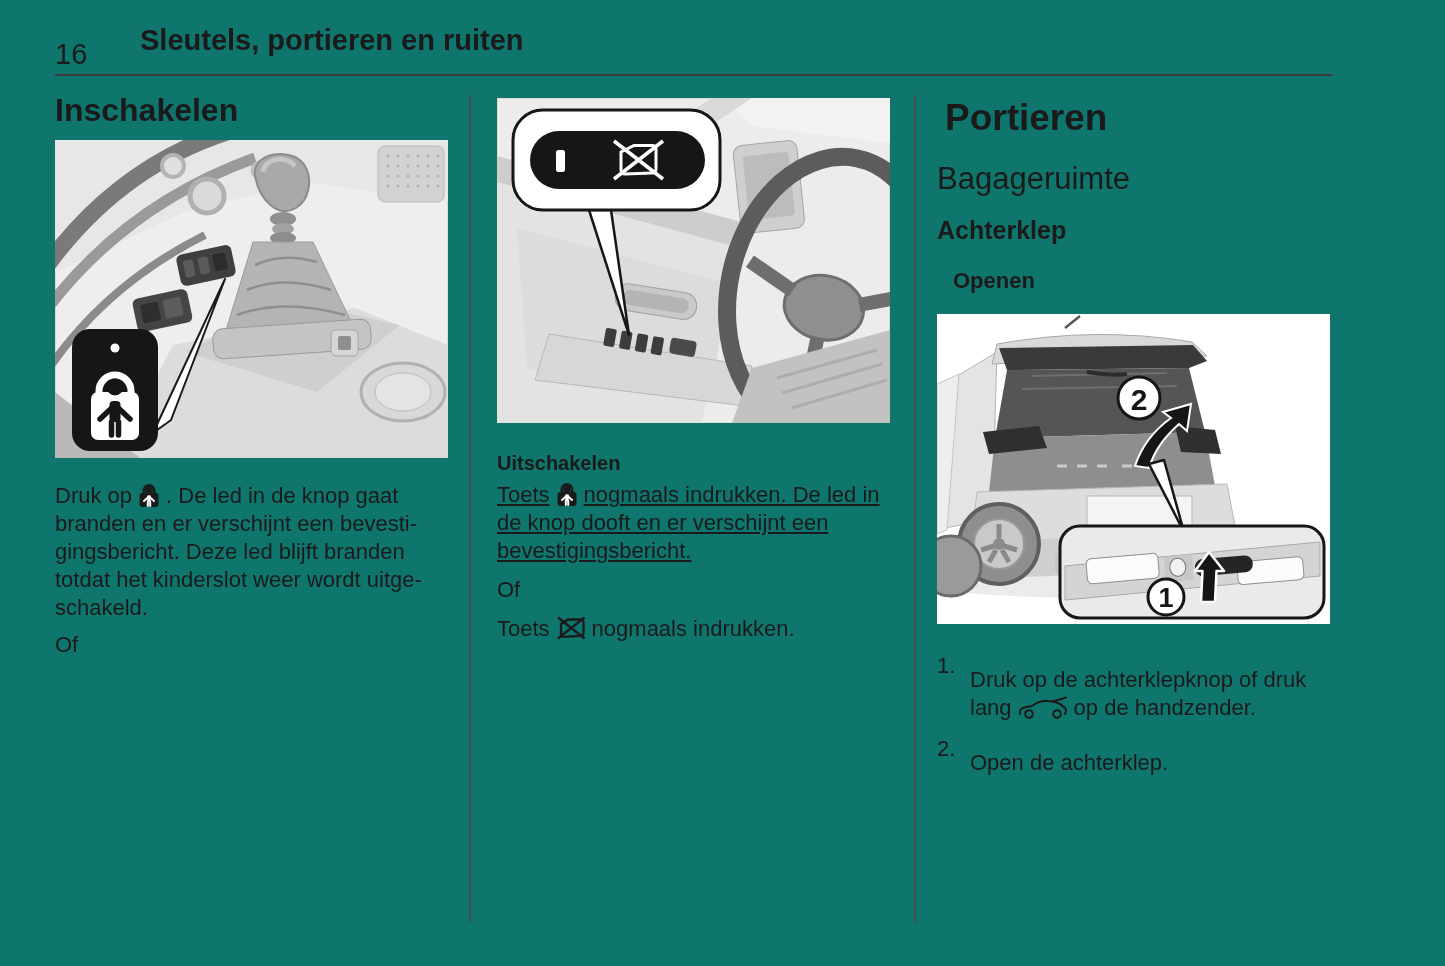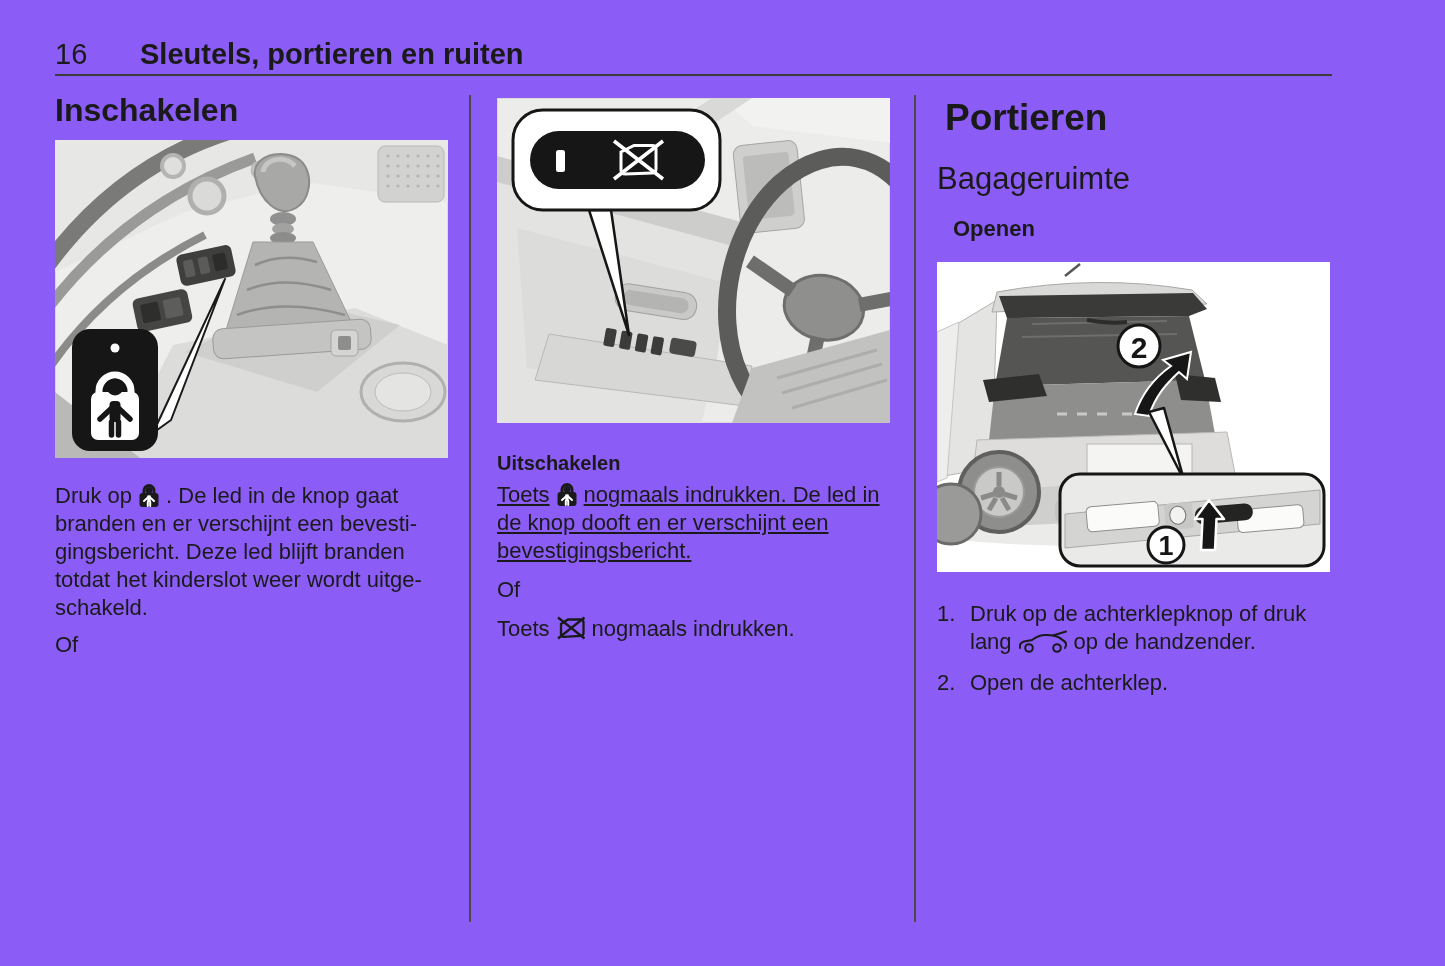--- a/index.html
+++ b/index.html
@@ -1,21 +1,21 @@
 <!DOCTYPE html>
 <html><head>
 <meta charset="utf-8">
 <style>
   html,body{margin:0;padding:0;background:#ffffff;}
   body{font-family:"Liberation Sans",sans-serif;color:#1a1a1a;}
-  .page{position:relative;width:1445px;height:966px;background:#8b5cf6;overflow:hidden;}
+  .page{position:relative;width:1445px;height:966px;background:#0f766e;overflow:hidden;}
 
   
   .pagenum{position:absolute;left:55px;top:38px;font-size:29px;line-height:32px;}
-  .ptitle{position:absolute;left:140px;top:38px;font-size:29px;line-height:32px;font-weight:bold;}
+  .ptitle{position:absolute;left:140px;top:24px;font-size:29px;line-height:32px;font-weight:bold;}
   .hrule{position:absolute;left:55px;top:74px;width:1277px;height:2px;background:#3c3c3c;}
 
   
   .vsep{position:absolute;top:95px;width:2px;height:827px;background:#4a4a4a;}
   .v1{left:469px}.v2{left:914px}
 
   
   .col{position:absolute;width:393px;top:96px;}
   .c1{left:55px}.c2{left:497px}.c3{left:937px}
 
@@ -36,21 +36,21 @@
   .fig3{margin:0 0 28px 0;}
   figure svg{display:block;}
 
   .icon-inline{display:inline-block;vertical-align:-5px;margin:0 5px;}
   .icon-first{margin-left:0;margin-right:8px;vertical-align:-6px;}
   .icon-arrow{display:inline-block;vertical-align:-4px;margin:0 4px 0 6px;}
 
   ol.steps{list-style:none;margin:0;padding:0;font-size:22px;line-height:28px;}
   ol.steps li{display:flex;margin:0 0 13px 0;}
   ol.steps .num{flex:0 0 33px;}
-  ol.steps .li-body{flex:1;}
+  ol.steps .li-body{flex:1;margin-top:14px;}
 </style>
 </head>
 <body>
 
 <div class="page">
 
   <div class="pagenum">16</div>
   <div class="ptitle">Sleutels, portieren en ruiten</div>
   <div class="hrule"></div>
 
@@ -243,20 +243,21 @@
     <p class="gap-top"><span>Toets</span><svg class="icon-inline" width="32" height="26" viewBox="0 0 32 26">
           <path d="M6,9 L13,4.5 L25.5,4.5 Q28.5,4.5 28.5,7.5 L28.5,18 Q28.5,20.8 25.5,20.8 L8.8,21.8 Q6,21.8 6,19 Z" fill="none" stroke="#1a1a1a" stroke-width="2.3"></path>
           <path d="M3,2.5 L29.5,23.5 M29.5,2.5 L3,23.5" stroke="#1a1a1a" stroke-width="2.3"></path>
         </svg><span>nogmaals indrukken.</span></p>
 
   </section>
 
   <section class="col c3">
     <div class="h1">Portieren</div>
     <div class="h2">Bagageruimte</div>
+    <div class="h3">Achterklep</div>
     <div class="h4">Openen</div>
 
     <figure class="fig3">
       <svg width="393" height="310" viewBox="0 0 393 310">
         <rect width="393" height="310" fill="#ffffff"></rect>
         <ellipse cx="160" cy="272" rx="155" ry="12" fill="#ebebe9"></ellipse>
 
         <g>
           <path d="M128,14 L143,2" stroke="#555" stroke-width="2.5"></path>
           <polygon points="20,62 60,38 55,205 8,214" fill="#e4e4e2" stroke="#b5b5b3"></polygon>

